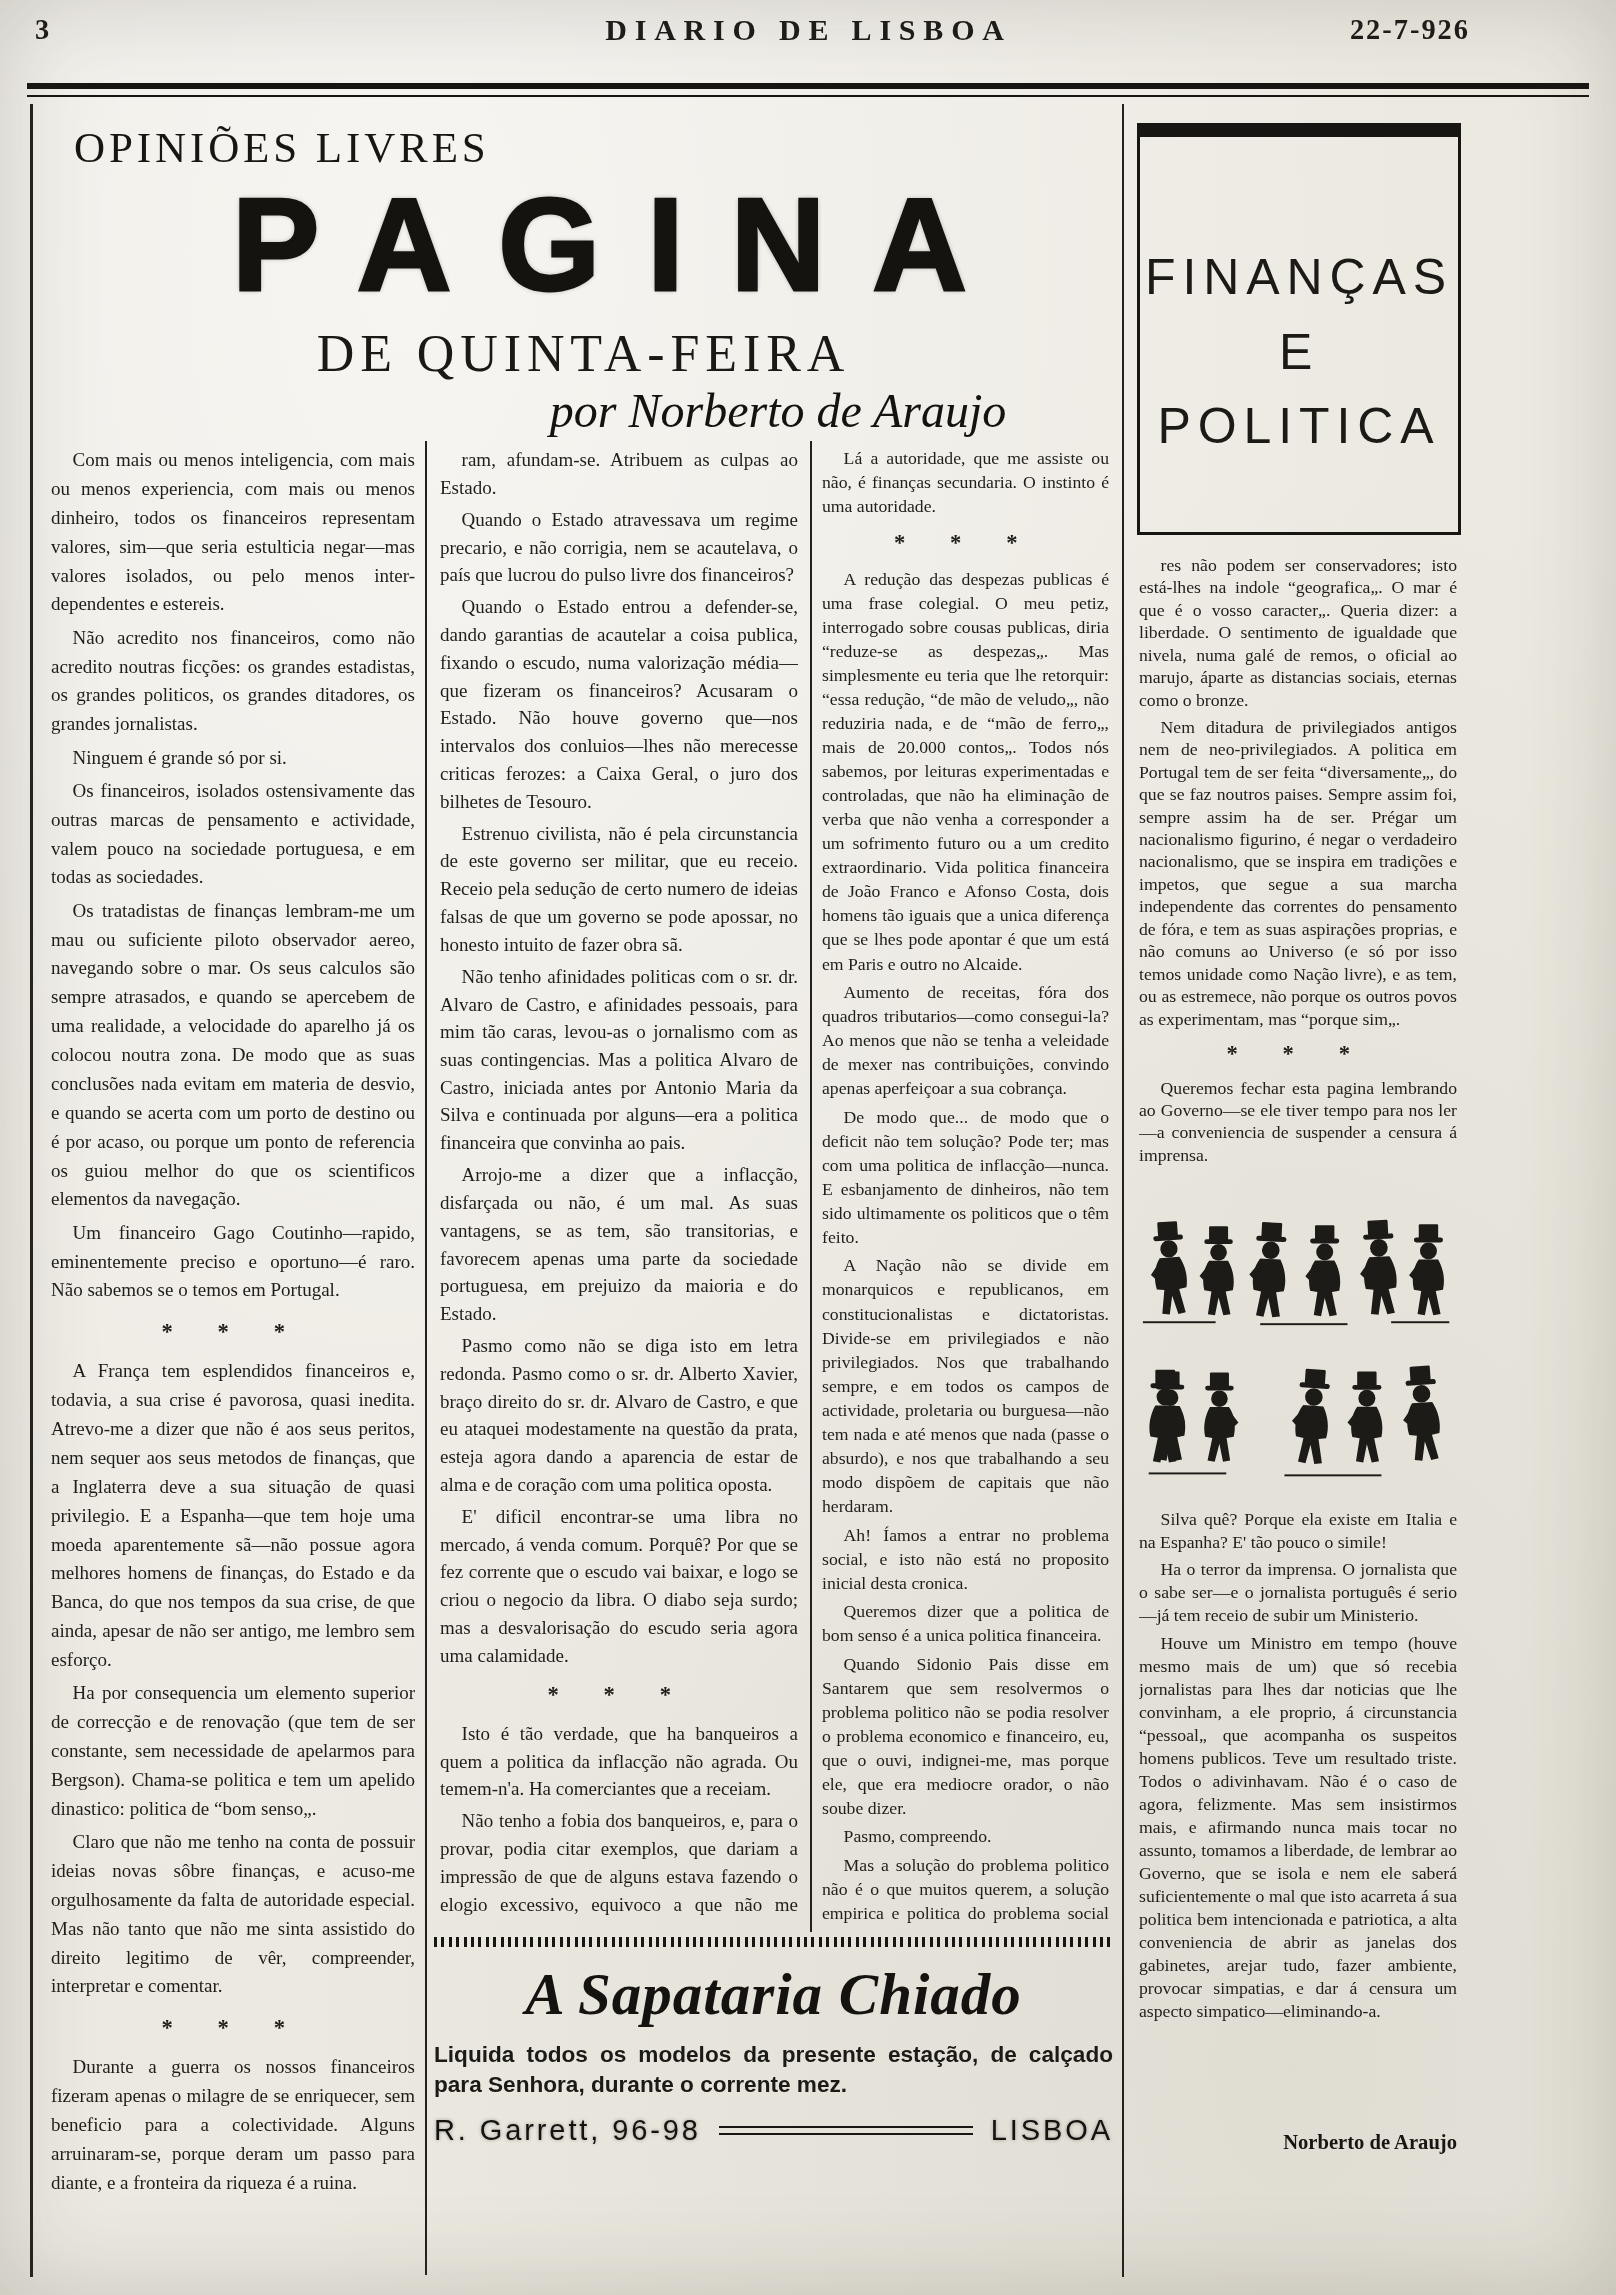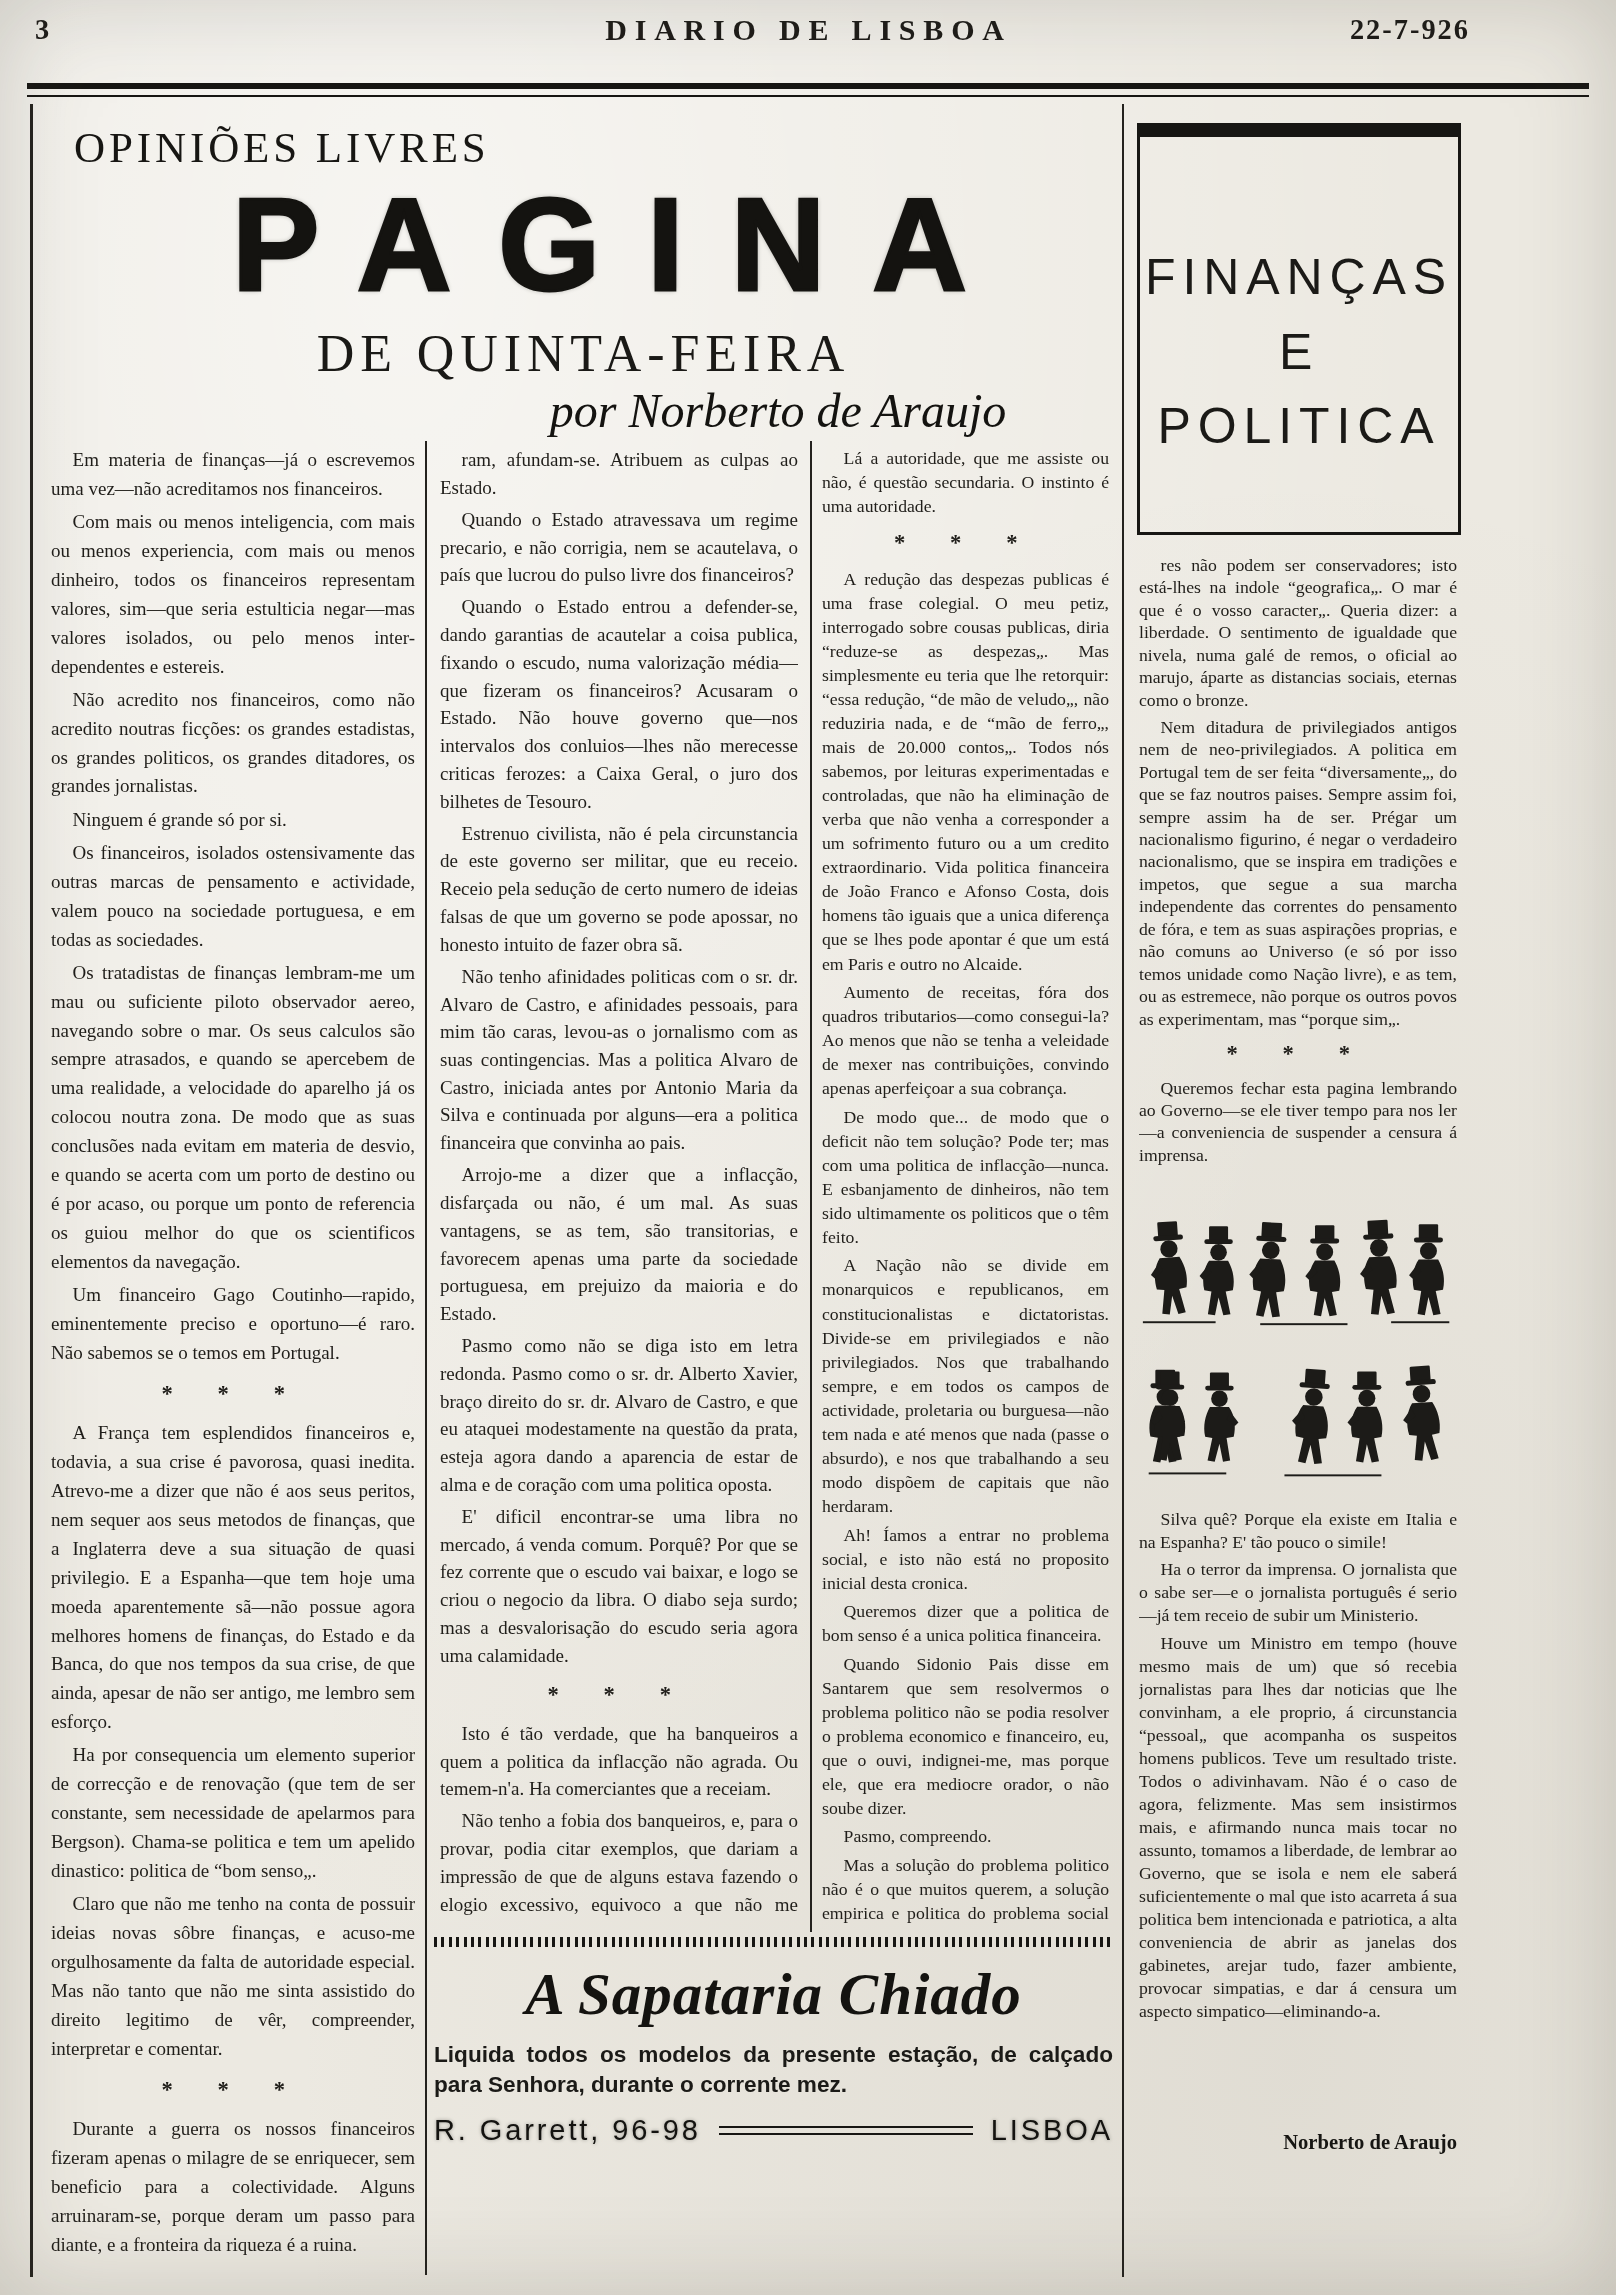--- a/index.html
+++ b/index.html
@@ -104,21 +104,20 @@
   <div class="abs subtitle">DE QUINTA-FEIRA</div>
   <div class="abs byline">por Norberto de Araujo</div>
 
   <aside class="abs topic-box">
     <div>FINANÇAS</div>
     <div>E</div>
     <div>POLITICA</div>
   </aside>
 
   <div class="col col1">
-      <p>Em materia de finanças—já o escrevemos uma vez—não acreditamos nos financeiros.</p>
       <p>Com mais ou menos inteligencia, com mais ou menos experiencia, com mais ou menos dinheiro, todos os financeiros representam valores, sim—que seria estulticia negar—mas valores isolados, ou pelo menos inter-dependentes e estereis.</p>
       <p>Não acredito nos financeiros, como não acredito noutras ficções: os grandes estadistas, os grandes politicos, os grandes ditadores, os grandes jornalistas.</p>
       <p>Ninguem é grande só por si.</p>
       <p>Os financeiros, isolados ostensivamente das outras marcas de pensamento e actividade, valem pouco na sociedade portuguesa, e em todas as sociedades.</p>
       <p>Os tratadistas de finanças lembram-me um mau ou suficiente piloto observador aereo, navegando sobre o mar. Os seus calculos são sempre atrasados, e quando se apercebem de uma realidade, a velocidade do aparelho já os colocou noutra zona. De modo que as suas conclusões nada evitam em materia de desvio, e quando se acerta com um porto de destino ou é por acaso, ou porque um ponto de referencia os guiou melhor do que os scientificos elementos da navegação.</p>
       <p>Um financeiro Gago Coutinho—rapido, eminentemente preciso e oportuno—é raro. Não sabemos se o temos em Portugal.</p>
       <p class="sep">*  *  *</p>
       <p>A França tem esplendidos financeiros e, todavia, a sua crise é pavorosa, quasi inedita. Atrevo-me a dizer que não é aos seus peritos, nem sequer aos seus metodos de finanças, que a Inglaterra deve a sua situação de quasi privilegio. E a Espanha—que tem hoje uma moeda aparentemente sã—não possue agora melhores homens de finanças, do Estado e da Banca, do que nos tempos da sua crise, de que ainda, apesar de não ser antigo, me lembro sem esforço.</p>
       <p>Ha por consequencia um elemento superior de correcção e de renovação (que tem de ser constante, sem necessidade de apelarmos para Bergson). Chama-se politica e tem um apelido dinastico: politica de “bom senso„.</p>
       <p>Claro que não me tenho na conta de possuir ideias novas sôbre finanças, e acuso-me orgulhosamente da falta de autoridade especial. Mas não tanto que não me sinta assistido do direito legitimo de vêr, compreender, interpretar e comentar.</p>
@@ -132,21 +131,21 @@
       <p>Estrenuo civilista, não é pela circunstancia de este governo ser militar, que eu receio. Receio pela sedução de certo numero de ideias falsas de que um governo se pode apossar, no honesto intuito de fazer obra sã.</p>
       <p>Não tenho afinidades politicas com o sr. dr. Alvaro de Castro, e afinidades pessoais, para mim tão caras, levou-as o jornalismo com as suas contingencias. Mas a politica Alvaro de Castro, iniciada antes por Antonio Maria da Silva e continuada por alguns—era a politica financeira que convinha ao pais.</p>
       <p>Arrojo-me a dizer que a inflacção, disfarçada ou não, é um mal. As suas vantagens, se as tem, são transitorias, e favorecem apenas uma parte da sociedade portuguesa, em prejuizo da maioria e do Estado.</p>
       <p>Pasmo como não se diga isto em letra redonda. Pasmo como o sr. dr. Alberto Xavier, braço direito do sr. dr. Alvaro de Castro, e que eu ataquei modestamente na questão da prata, esteja agora dando a aparencia de estar de alma e de coração com uma politica oposta.</p>
       <p>E' dificil encontrar-se uma libra no mercado, á venda comum. Porquê? Por que se fez corrente que o escudo vai baixar, e logo se criou o negocio da libra. O diabo seja surdo; mas a desvalorisação do escudo seria agora uma calamidade.</p>
       <p class="sep">*  *  *</p>
       <p>Isto é tão verdade, que ha banqueiros a quem a politica da inflacção não agrada. Ou temem-n'a. Ha comerciantes que a receiam.</p>
       <p>Não tenho a fobia dos banqueiros, e, para o provar, podia citar exemplos, que dariam a impressão de que de alguns estava fazendo o elogio excessivo, equivoco a que não me sugeito.</p>
     </div>
   <div class="col col3">
-      <p>Lá a autoridade, que me assiste ou não, é questão secundaria. O instinto é uma autoridade.</p>
+      <p>Lá a autoridade, que me assiste ou não, é finanças secundaria. O instinto é uma autoridade.</p>
       <p class="sep">*  *  *</p>
       <p>A redução das despezas publicas é uma frase colegial. O meu petiz, interrogado sobre cousas publicas, diria “reduze-se as despezas„. Mas simplesmente eu teria que lhe retorquir: “essa redução, “de mão de veludo„, não reduziria nada, e de “mão de ferro„, mais de 20.000 contos„. Todos nós sabemos, por leituras experimentadas e controladas, que não ha eliminação de verba que não venha a corresponder a um sofrimento futuro ou a um credito extraordinario. Vida politica financeira de João Franco e Afonso Costa, dois homens tão iguais que a unica diferença que se lhes pode apontar é que um está em Paris e outro no Alcaide.</p>
       <p>Aumento de receitas, fóra dos quadros tributarios—como consegui-la? Ao menos que não se tenha a veleidade de mexer nas contribuições, convindo apenas aperfeiçoar a sua cobrança.</p>
       <p>De modo que... de modo que o deficit não tem solução? Pode ter; mas com uma politica de inflacção—nunca. E esbanjamento de dinheiros, não tem sido ultimamente os politicos que o têm feito.</p>
       <p>A Nação não se divide em monarquicos e republicanos, em constitucionalistas e dictatoristas. Divide-se em privilegiados e não privilegiados. Nos que trabalhando sempre, e em todos os campos de actividade, proletaria ou burguesa—não tem nada e até menos que nada (passe o absurdo), e nos que trabalhando a seu modo dispõem de capitais que não herdaram.</p>
       <p>Ah! Íamos a entrar no problema social, e isto não está no proposito inicial desta cronica.</p>
       <p>Queremos dizer que a politica de bom senso é a unica politica financeira.</p>
       <p>Quando Sidonio Pais disse em Santarem que sem resolvermos o problema politico não se podia resolver o problema economico e financeiro, eu, que o ouvi, indignei-me, mas porque ele, que era mediocre orador, o não soube dizer.</p>
       <p>Pasmo, compreendo.</p>
       <p>Mas a solução do problema politico não é o que muitos querem, a solução empirica e politica do problema social italiano e espanhol, incompativel com a nossa indole, até com a indole dos nossos conservadores.</p>

